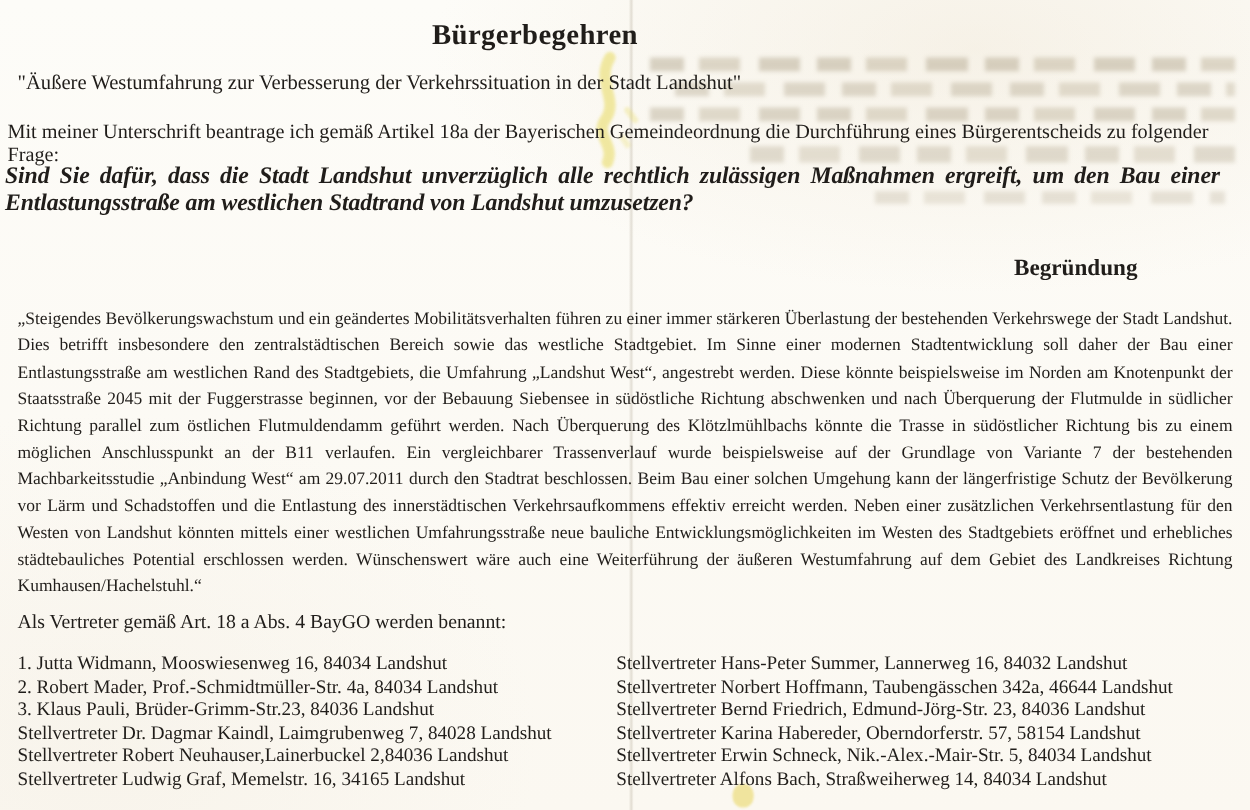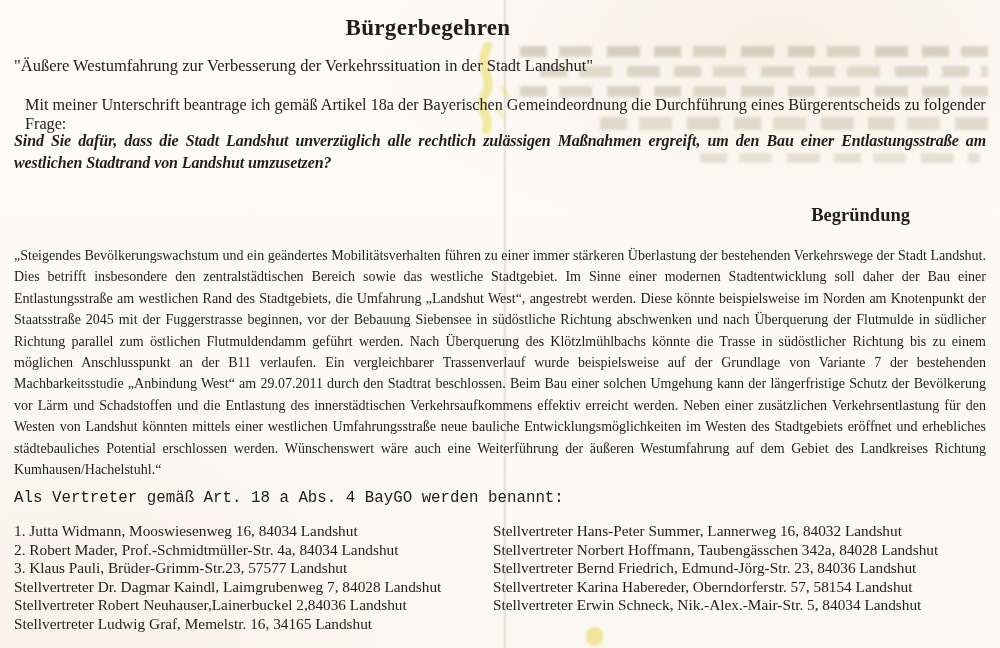--- a/index.html
+++ b/index.html
@@ -41,35 +41,35 @@
   .spot {
     position: absolute; left: 586px; top: 627px; width: 17px; height: 19px;
     background: #eee08a; border-radius: 45%; opacity: .8; filter: blur(1px);
   }
   
   .title {
     position: absolute; top: 15px; left: 0; width: 856px;
     text-align: center; font-size: 23px; font-weight: bold; letter-spacing: .3px;
   }
   .subtitle { position: absolute; top: 56px; left: 14px; font-size: 16.5px; }
-  .intro    { position: absolute; top: 96px; left: 25px; right: 14px; font-size: 16.2px; }
+  .intro    { position: absolute; top: 96px; left: 6px; right: 14px; font-size: 16.2px; }
   .question {
-    position: absolute; top: 130px; left: 14px; width: 972px;
-    font-size: 16px; font-weight: bold; font-style: italic;
+    position: absolute; top: 130px; left: 4px; width: 972px;
+    font-size: 19px; font-weight: bold; font-style: italic;
     line-height: 21.5px; text-align: justify; letter-spacing: -0.1px;
   }
   .heading2 {
     position: absolute; top: 205px; left: 0; width: 910px;
     text-align: right; font-size: 18.5px; font-weight: bold;
   }
   .just {
     position: absolute; top: 245px; left: 14px; width: 972px;
     font-size: 14px; line-height: 21.4px; text-align: justify;
   }
-  .reps-intro { position: absolute; top: 489px; left: 14px; font-size: 15.8px; font-family: Liberation Mono, monospace; }
+  .reps-intro { position: absolute; top: 489px; left: 14px; font-size: 15.8px; }
   .col { position: absolute; top: 522px; font-size: 15.3px; line-height: 18.6px; white-space: nowrap; }
   .col.left  { left: 14px;  width: 470px; }
   .col.right { left: 493px; width: 500px; }
 </style>
 </head>
 <body>
 
 <div class="page">
 
   <div class="fold"></div>
@@ -95,27 +95,28 @@
 
   <h2 class="heading2" style="margin:0;">Begründung</h2>
 
   <div class="just">„Steigendes Bevölkerungswachstum und ein geändertes Mobilitätsverhalten führen zu einer immer stärkeren Überlastung der bestehenden Verkehrswege der Stadt Landshut. Dies betrifft insbesondere den zentralstädtischen Bereich sowie das westliche Stadtgebiet. Im Sinne einer modernen Stadtentwicklung soll daher der Bau einer Entlastungsstraße am westlichen Rand des Stadtgebiets, die Umfahrung „Landshut West“, angestrebt werden. Diese könnte beispielsweise im Norden am Knotenpunkt der Staatsstraße 2045 mit der Fuggerstrasse beginnen, vor der Bebauung Siebensee in südöstliche Richtung abschwenken und nach Überquerung der Flutmulde in südlicher Richtung parallel zum östlichen Flutmuldendamm geführt werden. Nach Überquerung des Klötzlmühlbachs könnte die Trasse in südöstlicher Richtung bis zu einem möglichen Anschlusspunkt an der B11 verlaufen. Ein vergleichbarer Trassenverlauf wurde beispielsweise auf der Grundlage von Variante 7 der bestehenden Machbarkeitsstudie „Anbindung West“ am 29.07.2011 durch den Stadtrat beschlossen. Beim Bau einer solchen Umgehung kann der längerfristige Schutz der Bevölkerung vor Lärm und Schadstoffen und die Entlastung des innerstädtischen Verkehrsaufkommens effektiv erreicht werden. Neben einer zusätzlichen Verkehrsentlastung für den Westen von Landshut könnten mittels einer westlichen Umfahrungsstraße neue bauliche Entwicklungsmöglichkeiten im Westen des Stadtgebiets eröffnet und erhebliches städtebauliches Potential erschlossen werden. Wünschenswert wäre auch eine Weiterführung der äußeren Westumfahrung auf dem Gebiet des Landkreises Richtung Kumhausen/Hachelstuhl.“</div>
 
   <div class="reps-intro">Als Vertreter gemäß Art. 18 a Abs. 4 BayGO werden benannt:</div>
 
   <div class="col left">
     <div>1. Jutta Widmann, Mooswiesenweg 16, 84034 Landshut</div>
     <div>2. Robert Mader, Prof.-Schmidtmüller-Str. 4a, 84034 Landshut</div>
-    <div>3. Klaus Pauli, Brüder-Grimm-Str.23, 57577 Landshut</div>
+    <div>3. Klaus Pauli, Brüder-Grimm-Str.23, 84036 Landshut</div>
     <div>Stellvertreter Dr. Dagmar Kaindl, Laimgrubenweg 7, 84028 Landshut</div>
     <div>Stellvertreter Robert Neuhauser,Lainerbuckel 2,84036 Landshut</div>
     <div>Stellvertreter Ludwig Graf, Memelstr. 16, 34165 Landshut</div>
   </div>
 
   <div class="col right">
     <div>Stellvertreter Hans-Peter Summer, Lannerweg 16, 84032 Landshut</div>
-    <div>Stellvertreter Norbert Hoffmann, Taubengässchen 342a, 84028 Landshut</div>
+    <div>Stellvertreter Norbert Hoffmann, Taubengässchen 342a, 46644 Landshut</div>
     <div>Stellvertreter Bernd Friedrich, Edmund-Jörg-Str. 23, 84036 Landshut</div>
     <div>Stellvertreter Karina Habereder, Oberndorferstr. 57, 58154 Landshut</div>
     <div>Stellvertreter Erwin Schneck, Nik.-Alex.-Mair-Str. 5, 84034 Landshut</div>
+    <div>Stellvertreter Alfons Bach, Straßweiherweg 14, 84034 Landshut</div>
   </div>
 
 </div>
 
 </body></html>

